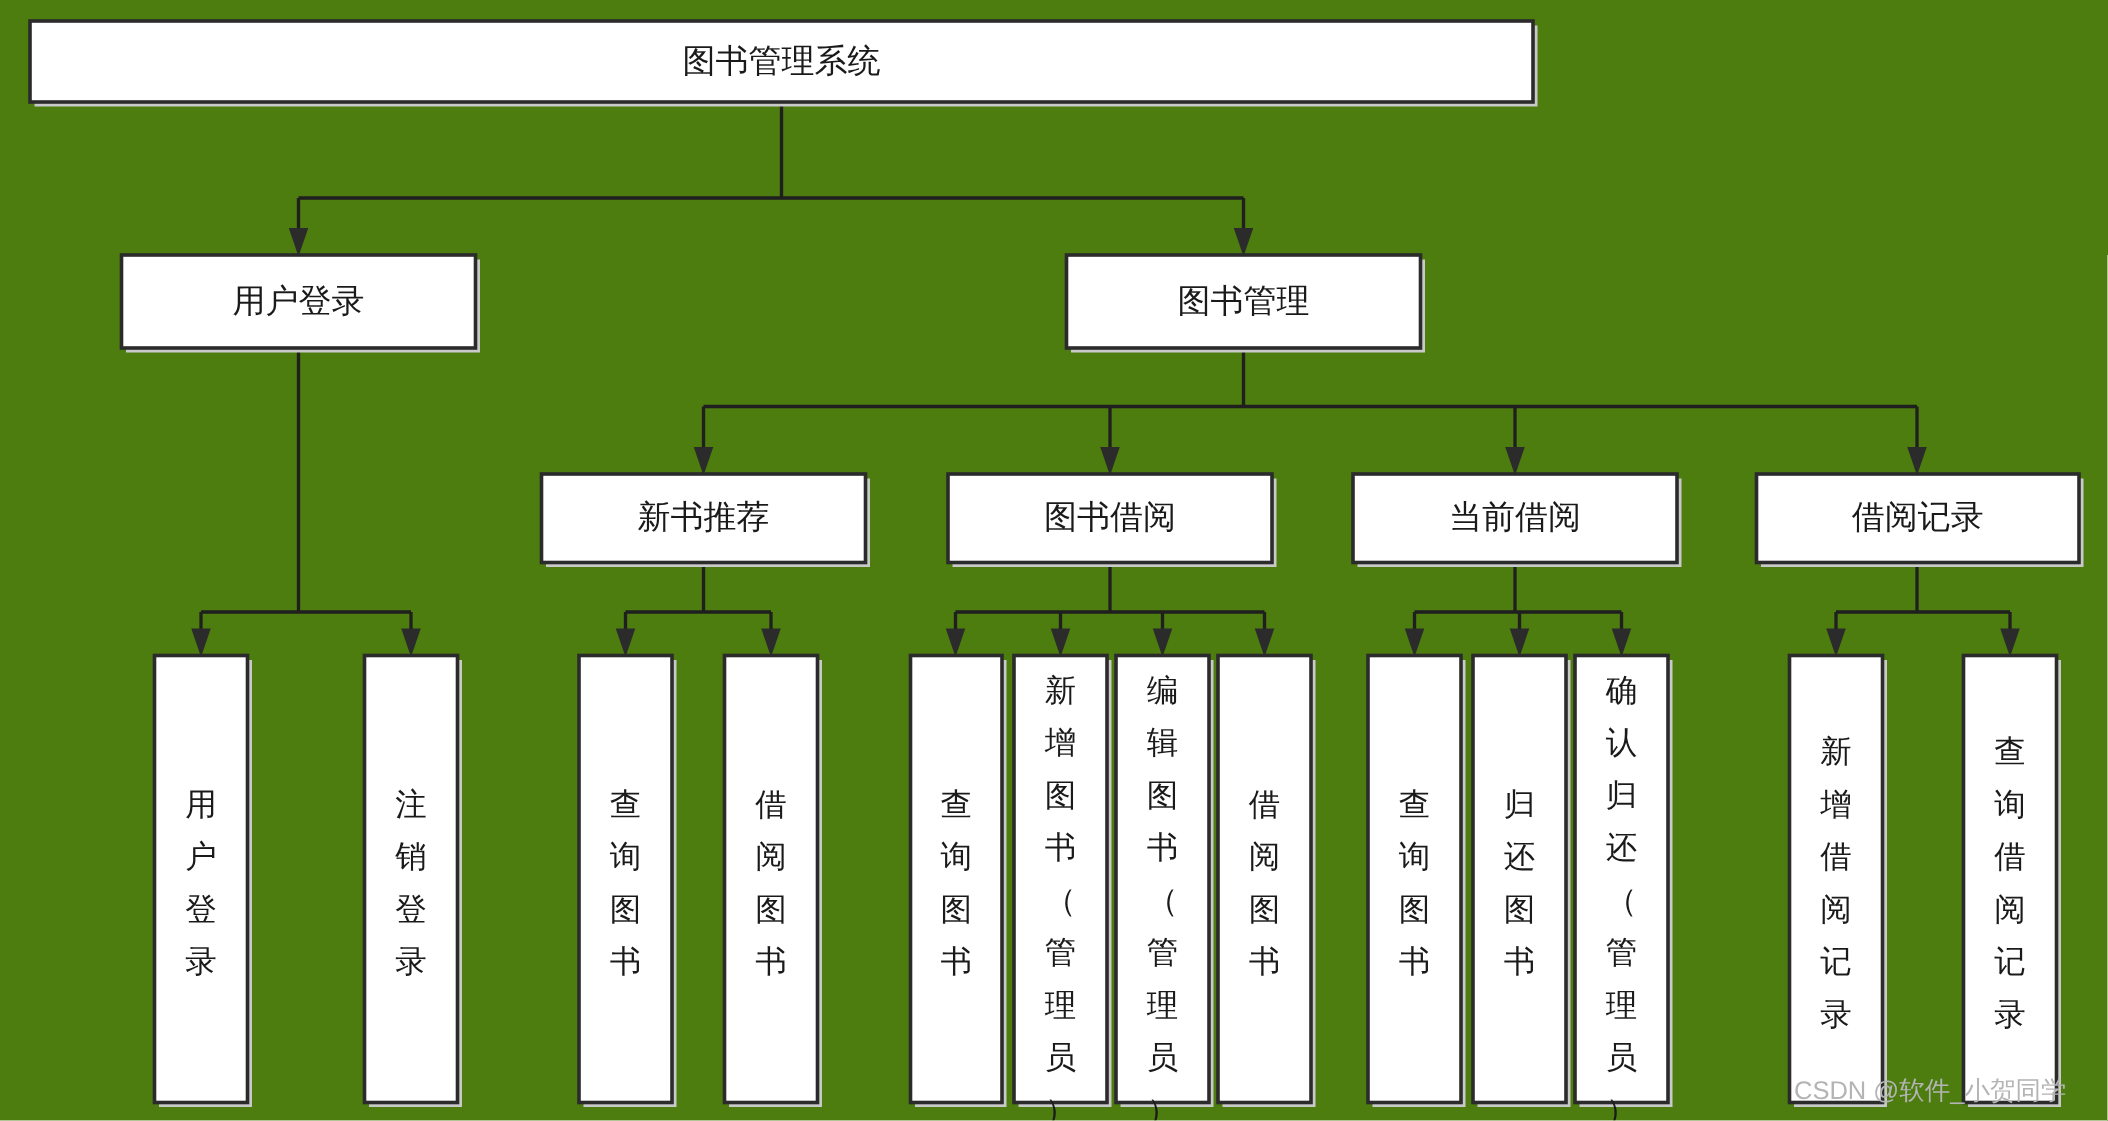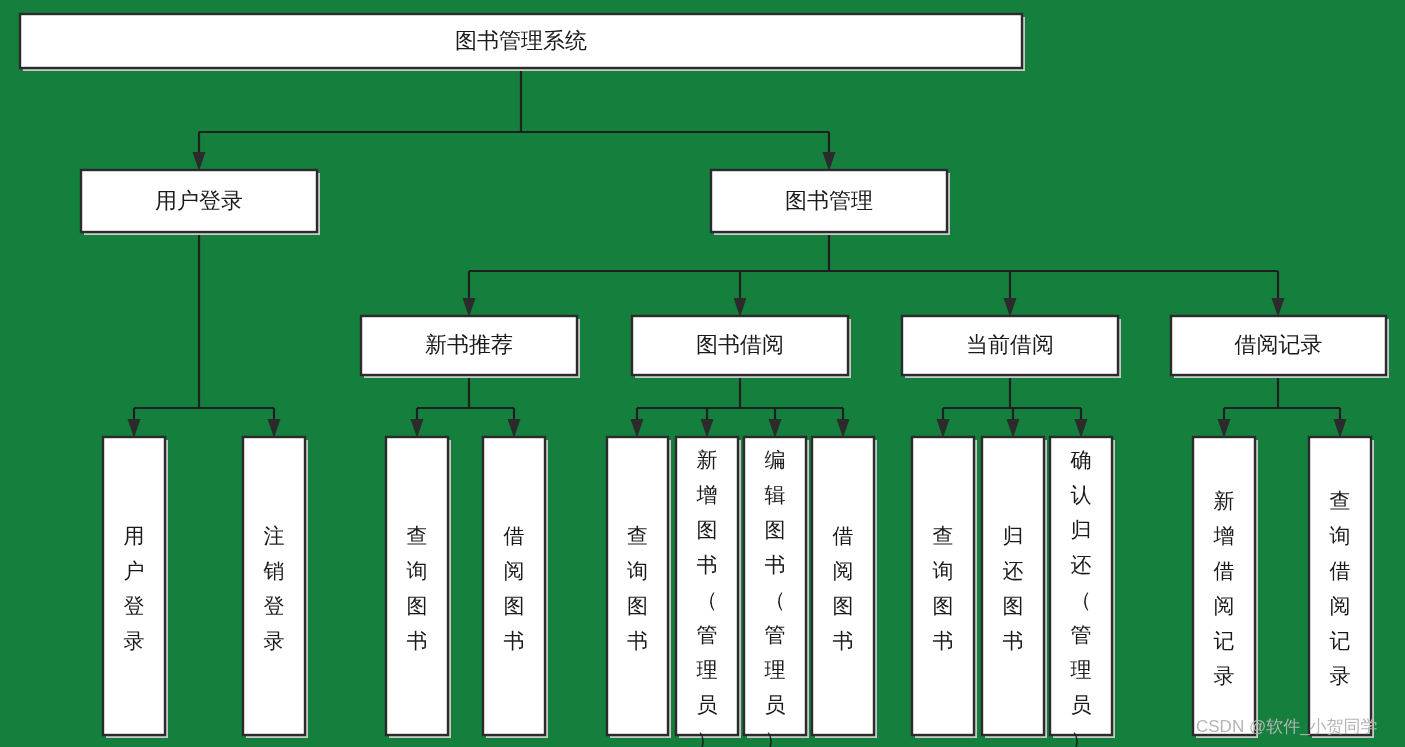--- a/index.html
+++ b/index.html
@@ -8,21 +8,21 @@
     padding: 0;
     background: #ffffff;
   }
   body {
     font-family: "Liberation Sans", "DejaVu Sans", sans-serif;
   }
   #diagram-root {
     position: relative;
     width: 1405px;
     height: 747px;
-    background: #15803d;
+    background: #4d7c0f;
     overflow: hidden;
   }
   svg.diagram-canvas {
     position: absolute;
     left: 0;
     top: 0;
     width: 1405px;
     height: 747px;
     display: block;
   }

